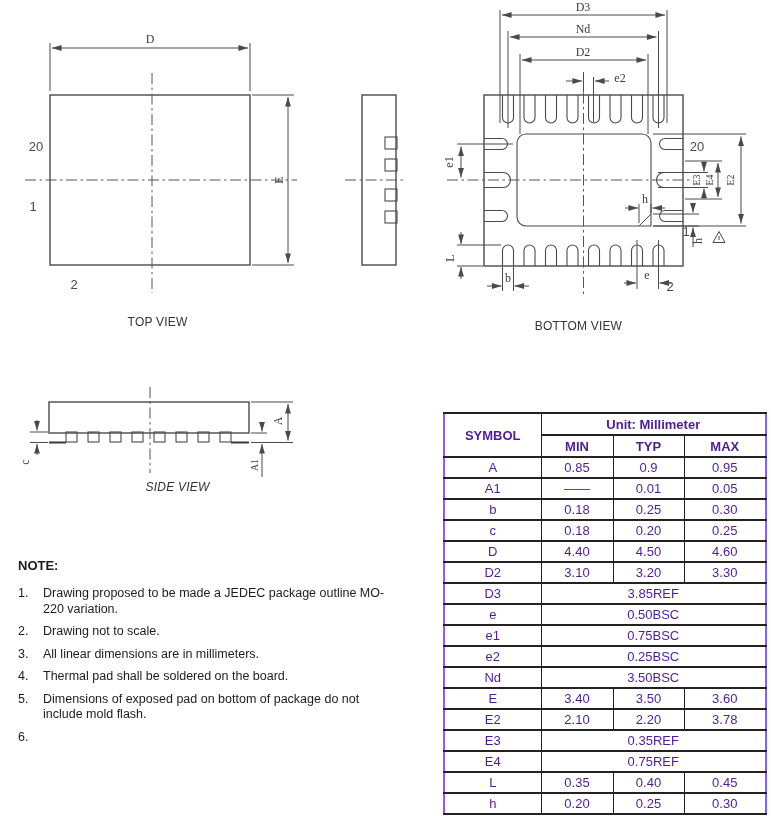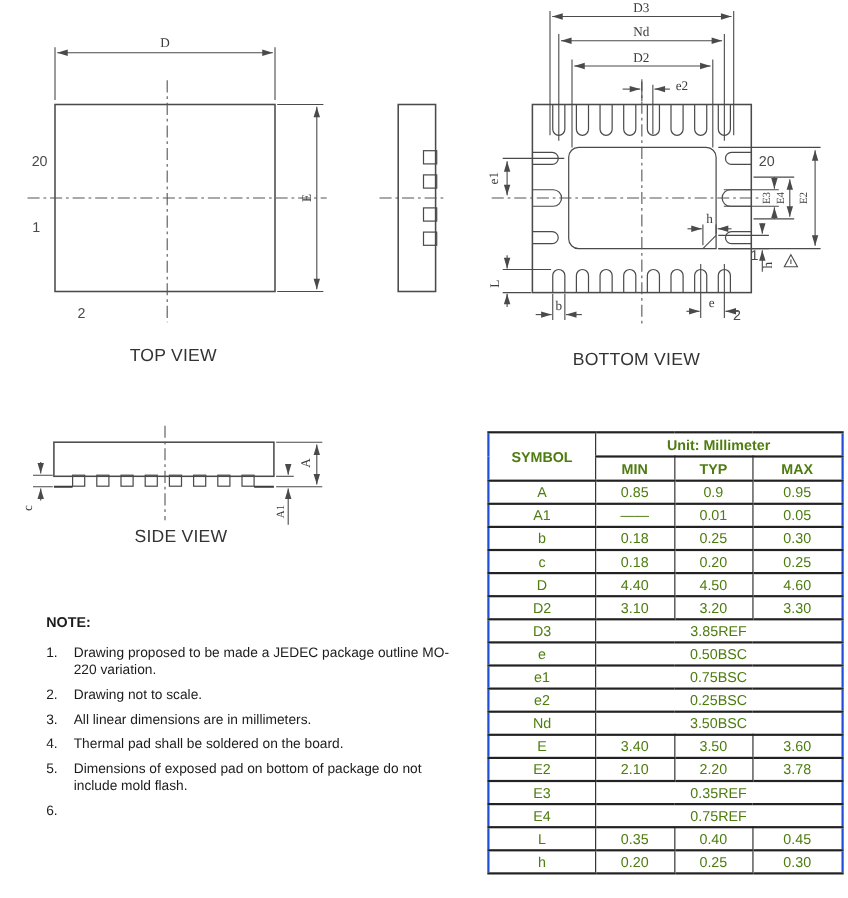--- a/index.html
+++ b/index.html
@@ -8,29 +8,29 @@
   svg text{fill:#3d3d3d;}
   .outline{fill:none;stroke:#4a4a4a;stroke-width:1.4;}
   .pin{fill:none;stroke:#4a4a4a;stroke-width:1.1;}
   .thin{fill:none;stroke:#4a4a4a;stroke-width:1;}
   .dim{fill:none;stroke:#4a4a4a;stroke-width:1;}
   .seat{fill:none;stroke:#3a3a3a;stroke-width:1.8;}
   .cl{fill:none;stroke:#555;stroke-width:1;stroke-dasharray:11 3.5 2.5 3.5;}
   .dimtxt{font-family:"Liberation Serif", serif;font-size:12px;}
   .dimtxt-sm{font-family:"Liberation Serif", serif;font-size:10px;}
   .pinnum{font-family:"Liberation Sans", sans-serif;font-size:13px;fill:#4a4a4a;}
-  .caption{position:absolute;text-align:center;font-size:16px;color:#333;letter-spacing:.2px;}
-  .notes{position:absolute;left:18px;top:558px;width:404px;color:#1c1c1c;margin-left:24px;}
+  .caption{position:absolute;text-align:center;font-size:12px;color:#333;letter-spacing:.2px;}
+  .notes{position:absolute;left:18px;top:558px;width:404px;color:#1c1c1c;}
   .notes-title{font-size:13px;font-weight:bold;}
   .notes-list{margin-top:13px;}
   .note-item{display:flex;margin-bottom:7px;font-size:12.5px;line-height:15.5px;}
   .note-num{flex:0 0 25px;}
   .note-text{width:352px;}
-  .dim-table{position:absolute;left:443px;top:392px;border-collapse:collapse;color:#4d7c0f;
-             table-layout:fixed;border:2px solid #1d4ed8;}
+  .dim-table{position:absolute;left:443px;top:412px;border-collapse:collapse;color:#4c1d95;
+             table-layout:fixed;border:2px solid #8b5cf6;}
   .dim-table td,.dim-table th{border:1px solid #222;border-top-width:2px;border-bottom-width:2px;
              text-align:center;vertical-align:middle;font-size:13px;padding:0;height:19px;}
   .dim-table thead th{font-weight:bold;height:20px;}
 </style>
 </head>
 <body>
 
 <div class="canvas">
 
   <svg width="771" height="816" viewBox="0 0 771 816" style="position:absolute;left:0;top:0;">
@@ -195,21 +195,21 @@
 
       <path class="thin" d="M48 432 H30 M48 442.5 H30"></path>
       <line class="dim" x1="37" y1="420" x2="37" y2="430.5" marker-end="url(#ar)"></line>
       <line class="dim" x1="37" y1="455" x2="37" y2="444" marker-end="url(#ar)"></line>
       <text class="dimtxt" transform="translate(29 462) rotate(-90)" text-anchor="middle">c</text>
     </g>
   </svg>
 
   <div class="caption" style="left:100px;top:315px;width:115px;">TOP VIEW</div>
   <div class="caption" style="left:516px;top:319px;width:125px;">BOTTOM VIEW</div>
-  <div class="caption" style="left:107px;top:480px;width:115px;">SIDE VIEW</div>
+  <div class="caption" style="left:120px;top:480px;width:115px;font-style:italic;">SIDE VIEW</div>
 
   <div class="notes">
     <div class="notes-title">NOTE:</div>
     <div class="notes-list">
         <div class="note-item">
           <span class="note-num">1.</span>
           <span class="note-text">Drawing proposed to be made a JEDEC package outline MO-220 variation.</span>
         </div>
         <div class="note-item">
           <span class="note-num">2.</span>

